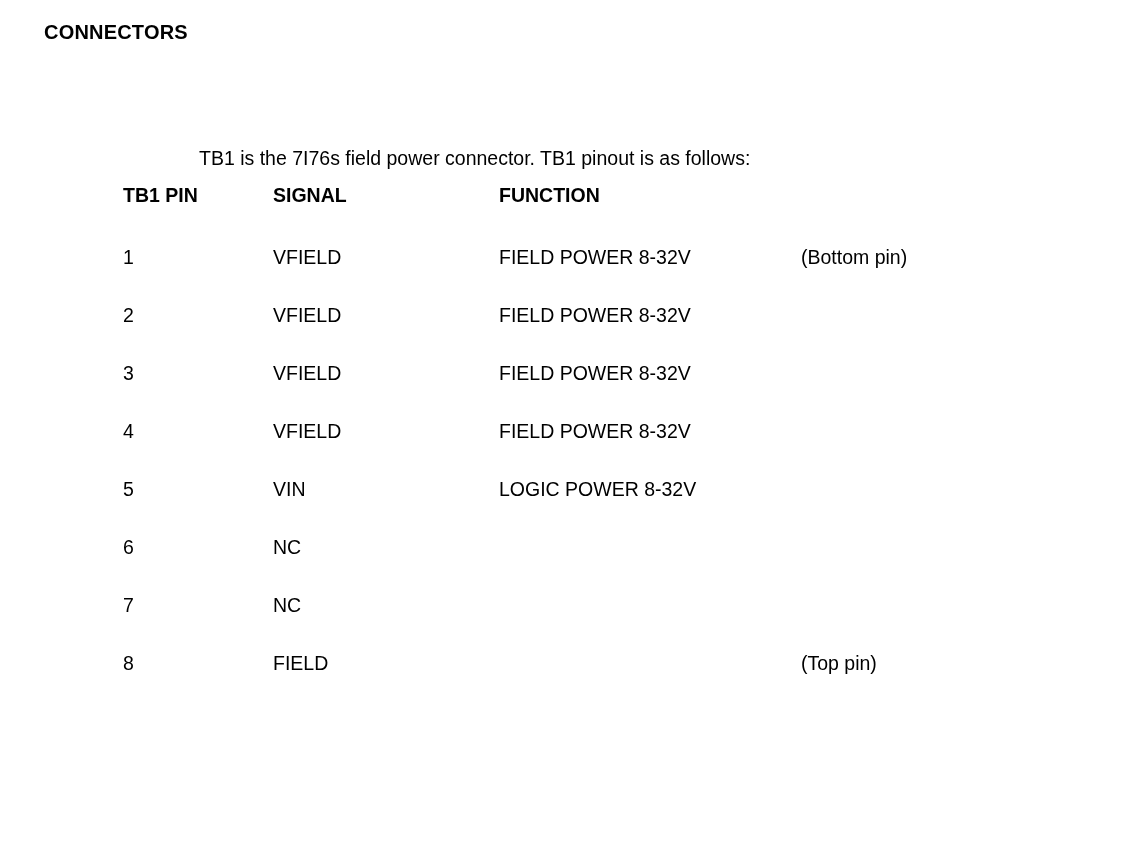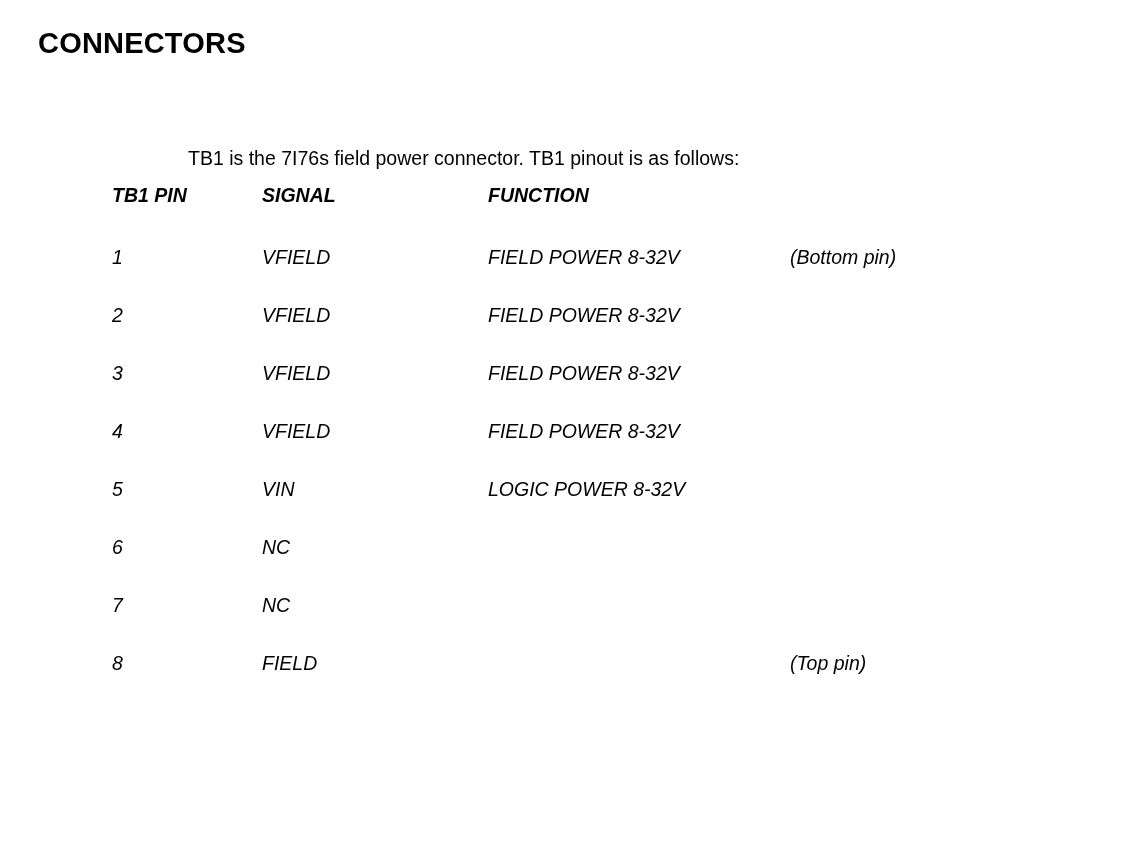--- a/index.html
+++ b/index.html
@@ -18,57 +18,56 @@
   }
 
   .page {
     position: absolute;
     inset: 0;
   }
 
   
   .doc-title {
     position: absolute;
-    left: 38px;
+    left: 44px;
     top: 8px;
-    font-size: 29px;
+    font-size: 20px;
     font-weight: bold;
     letter-spacing: 0.2px;
     line-height: 1.15;
     white-space: nowrap;
   }
 
   .doc-subtitle {
     position: absolute;
     left: 33px;
     top: 76px;
     font-size: 21px;
     font-weight: bold;
     letter-spacing: 0.1px;
     line-height: 1.15;
     white-space: nowrap;
   }
 
   
   .intro-paragraph {
     position: absolute;
-    left: 188px;
+    left: 199px;
     top: 127px;
     font-size: 19.5px;
     line-height: 1.2;
     white-space: nowrap;
   }
 
   
   .pinout-table {
     position: absolute;
-    left: 0;
+    left: 11px;
     top: 186px;
     width: 1044px;
-    font-style: italic;
   }
 
   .pin-row {
     position: relative;
     height: 58px;
   }
 
   .pin-row.header-row {
     height: 62px;
   }

